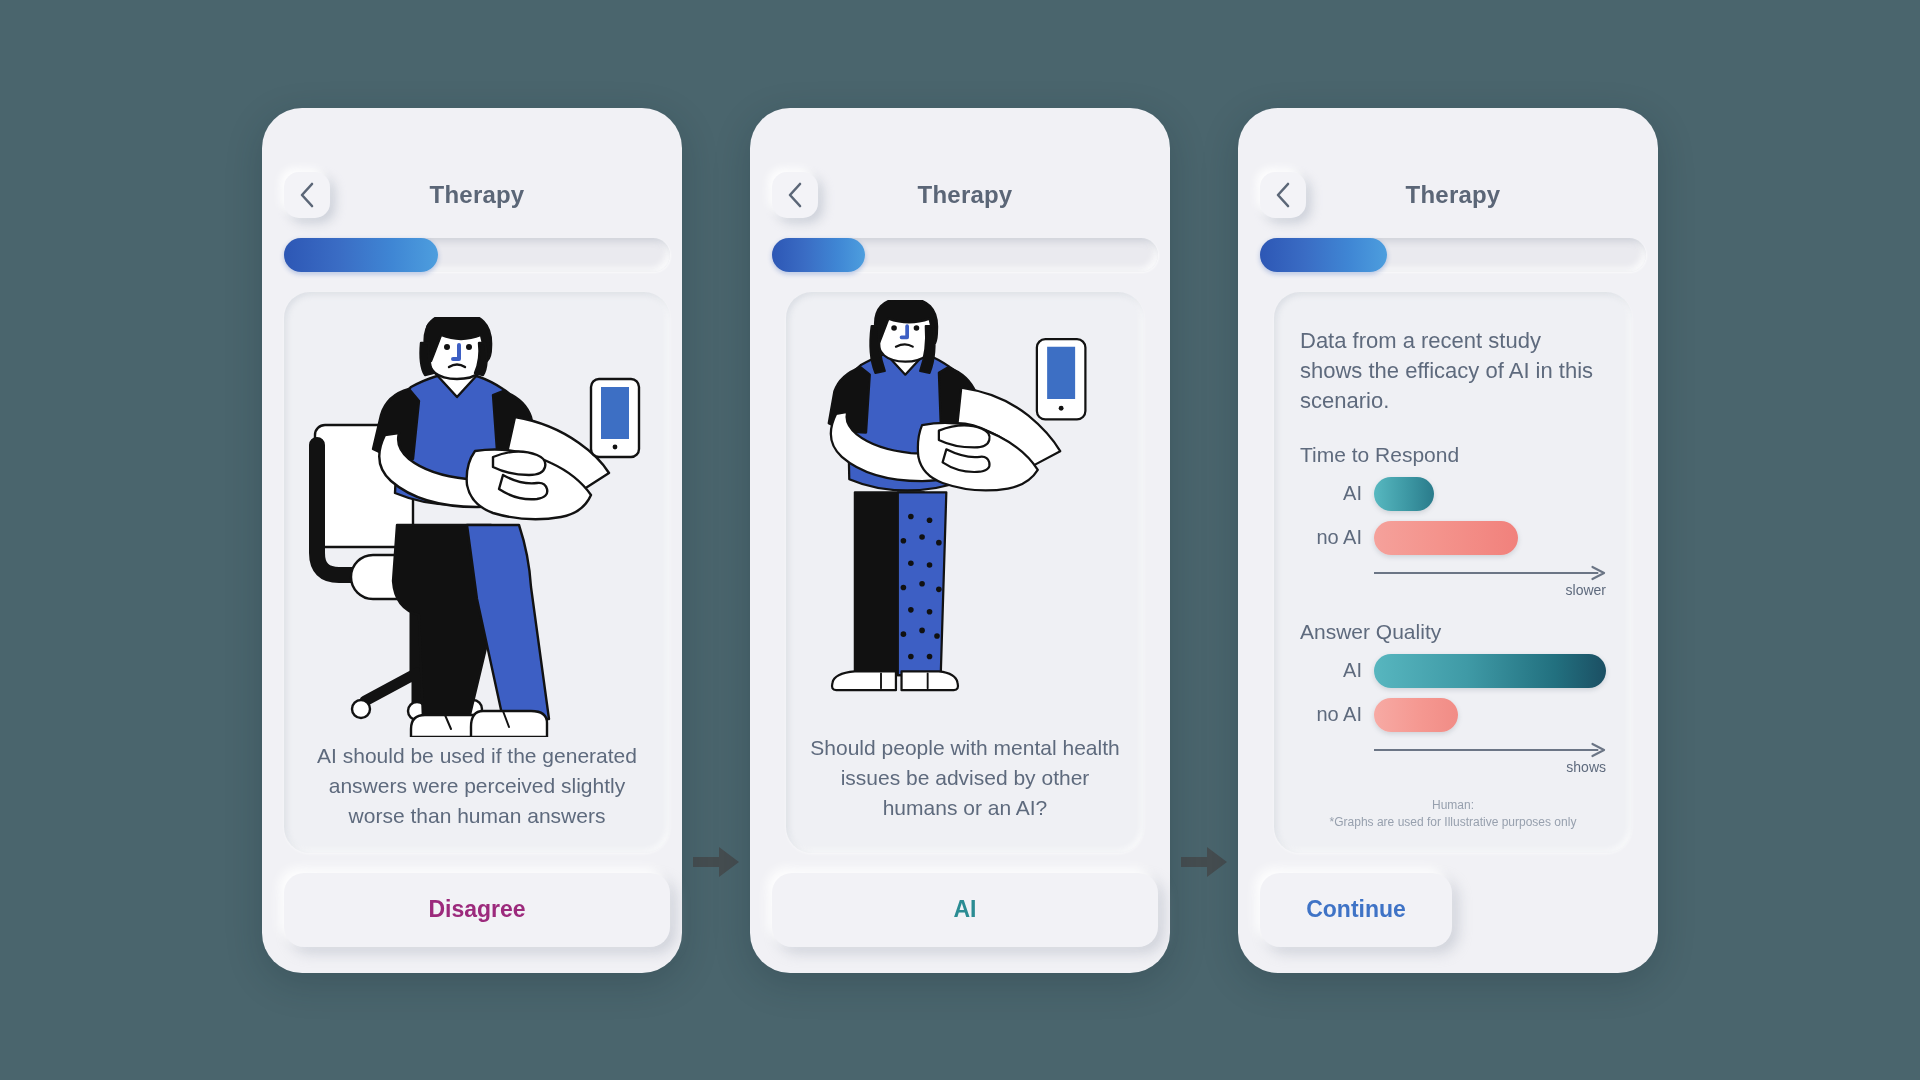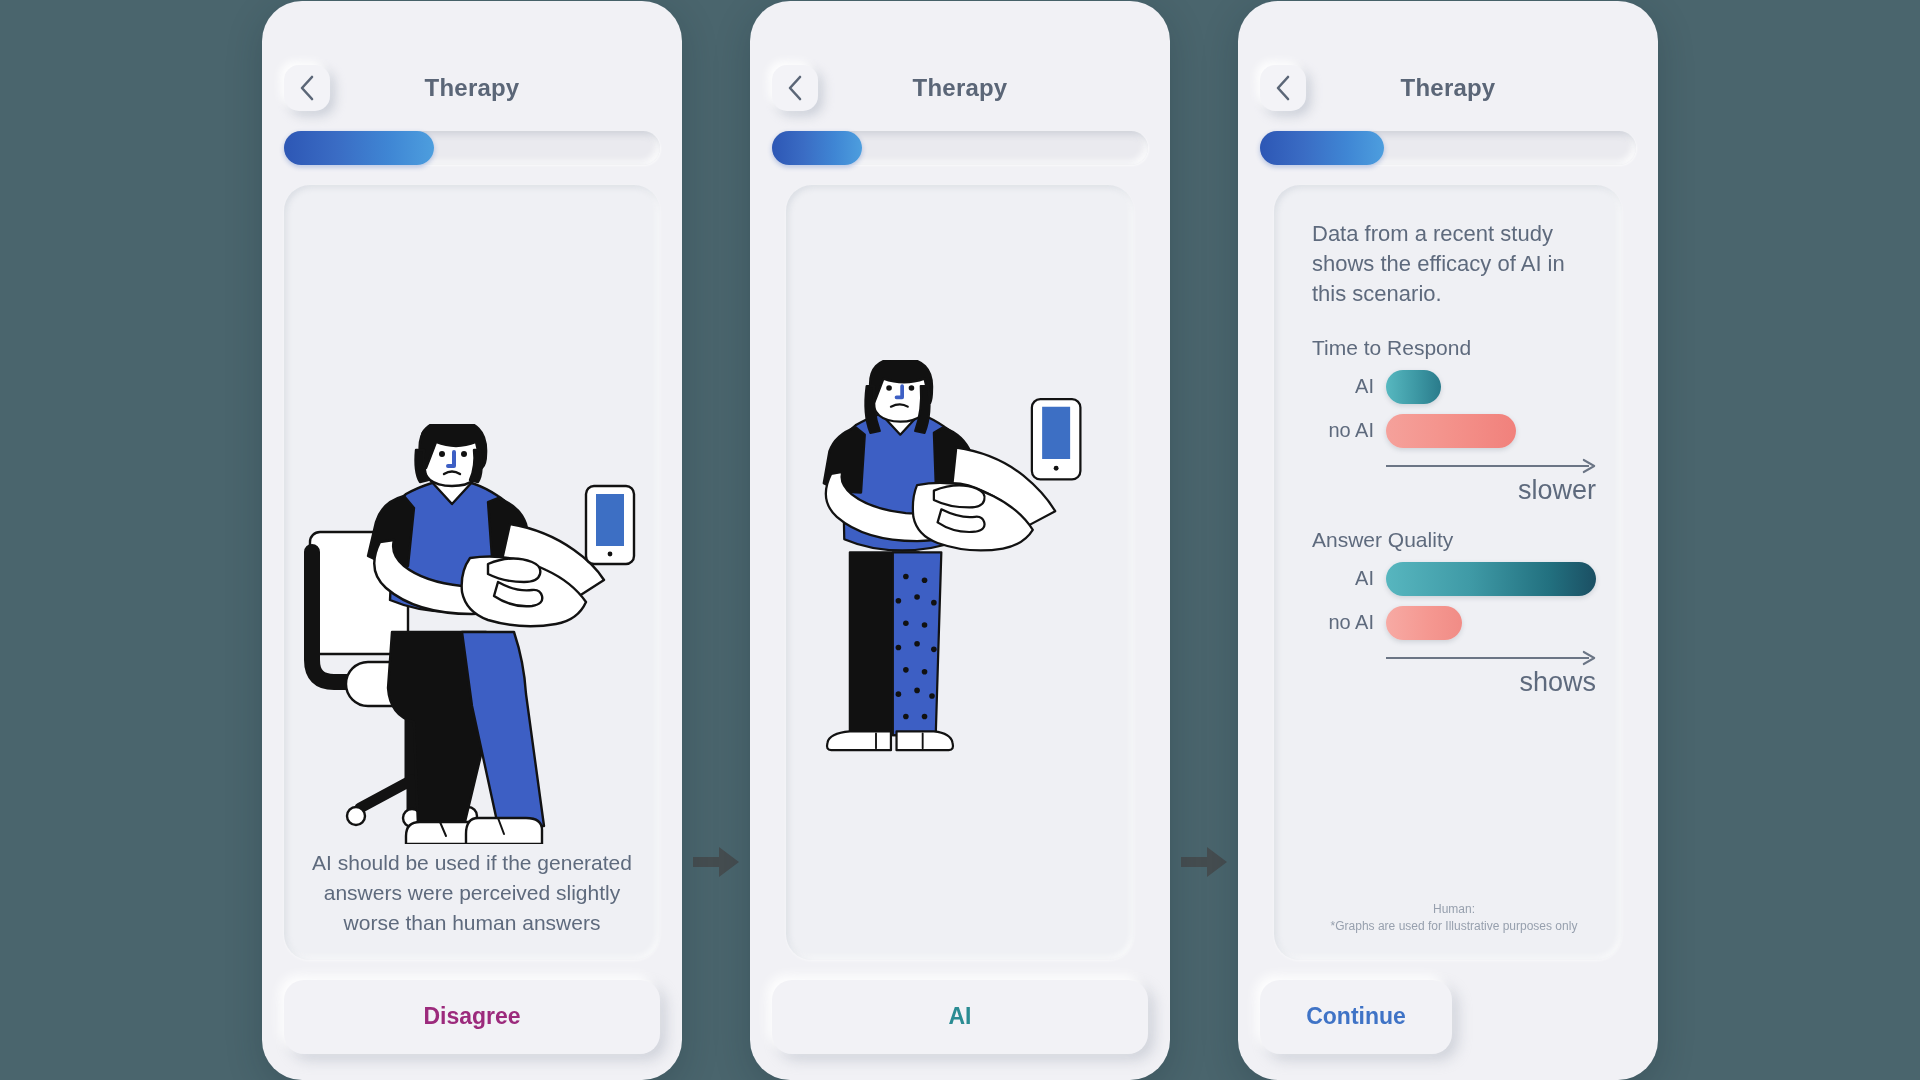--- a/index.html
+++ b/index.html
@@ -23,25 +23,25 @@
     display: flex;
     align-items: center;
     justify-content: center;
     gap: 0;
   }
 
   
   .phone {
     position: relative;
     width: 420px;
-    height: 1079px;
+    height: 865px;
     background: #f1f1f5;
     border-radius: 40px;
     box-shadow: 0 10px 36px rgba(20,35,45,0.22);
-    padding: 22px 22px 0 22px;
+    padding: 22px 12px 0 22px;
     display: flex;
     flex-direction: column;
     flex: 0 0 auto;
   }
 
   .gap-arrow {
     flex: 0 0 auto;
     width: 68px;
     height: 910px;
     display: flex;
@@ -183,21 +183,20 @@
   .btn-magenta { color: #9c2a7c; }
   .btn-teal    { color: #2b8c93; }
   .btn-blue    { color: #3f73c6; }
 
   
   .data-panel {
     padding: 34px 26px 10px 26px;
     display: flex;
     flex-direction: column;
     height: 100%;
-    margin-left: 12px;
   }
   .data-intro {
     font-size: 22px;
     line-height: 1.38;
     color: #5e6a7d;
     margin-bottom: 26px;
   }
   .metric-title {
     font-size: 21px;
     color: #5e6a7d;
@@ -231,21 +230,21 @@
 
   .axis-row {
     display: flex;
     align-items: flex-start;
   }
   .axis-spacer { width: 74px; flex: 0 0 auto; }
   .axis-area { flex: 1 1 auto; }
   .axis-line { display: block; }
   .axis-caption {
     text-align: right;
-    font-size: 27px;
+    font-size: 14px;
     color: #5e6a7d;
     margin-top: 1px;
   }
 
   .source-block {
     margin-top: auto;
     text-align: center;
     color: #97a0ae;
     padding-bottom: 14px;
   }
@@ -432,20 +431,21 @@
 
             <path d="M122 130 q26 -10 46 -2 q10 4 8 12 q-2 8 -16 8 q-22 0 -38 -8 z" fill="#ffffff"></path>
             <path d="M130 150 q20 10 36 8 q8 -1 10 6 q2 8 -10 10 q-22 2 -40 -10 z" fill="#ffffff"></path>
 
             <path d="M236 32 h34 a9 9 0 0 1 9 9 v68 a9 9 0 0 1 -9 9 h-34 a9 9 0 0 1 -9 -9 v-68 a9 9 0 0 1 9 -9 z" fill="#ffffff"></path>
             <path d="M238 40 h30 v56 h-30 z" fill="#3d6fc4" stroke="none"></path>
             <circle cx="253" cy="106" r="2.6" fill="#111111" stroke="none"></circle>
           </g>
         </svg>
       </div>
+      <div class="prompt-text tall">Should people with mental health issues be advised by other humans or an AI?</div>
     </div>
 
     <div class="footer">
       <button class="pill-btn btn-teal">AI</button>
     </div>
   </section>
 
   <div class="gap-arrow">
     <svg class="arrow-svg" width="46" height="30" viewBox="0 0 46 30">
       <path d="M0 10 h26 v-10 l20 15 l-20 15 v-10 h-26 z" fill="#454d50"></path>

